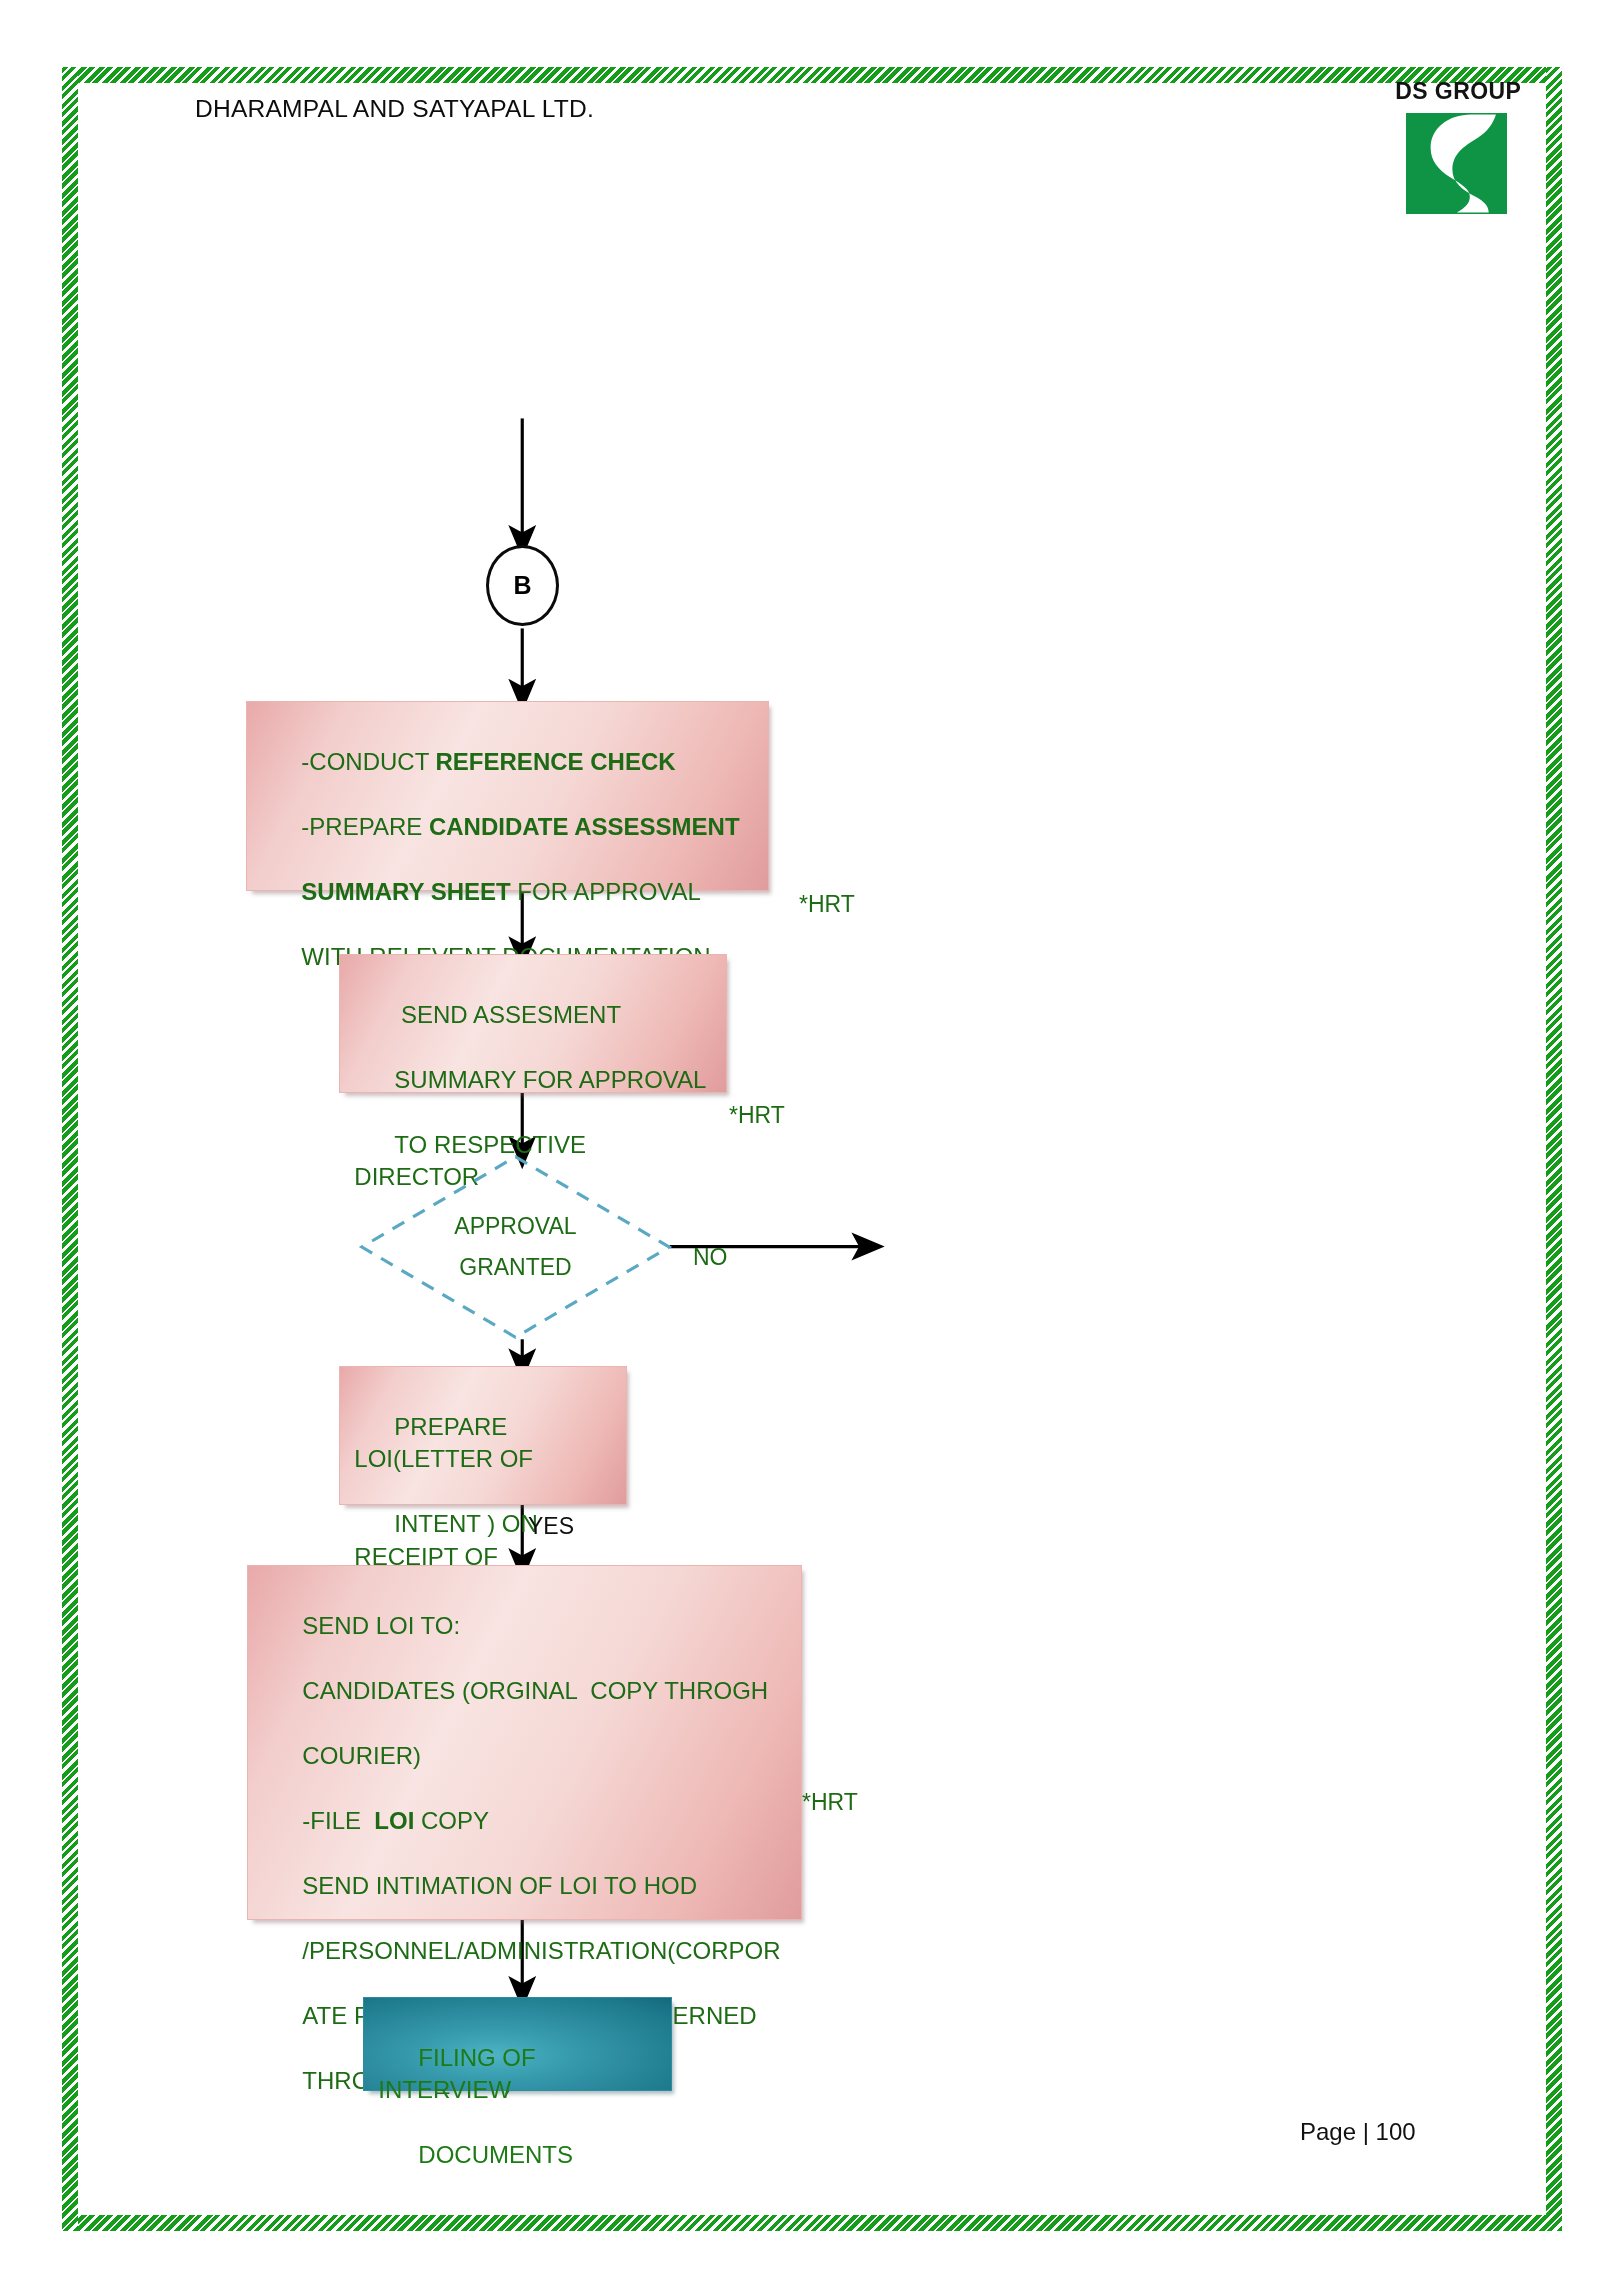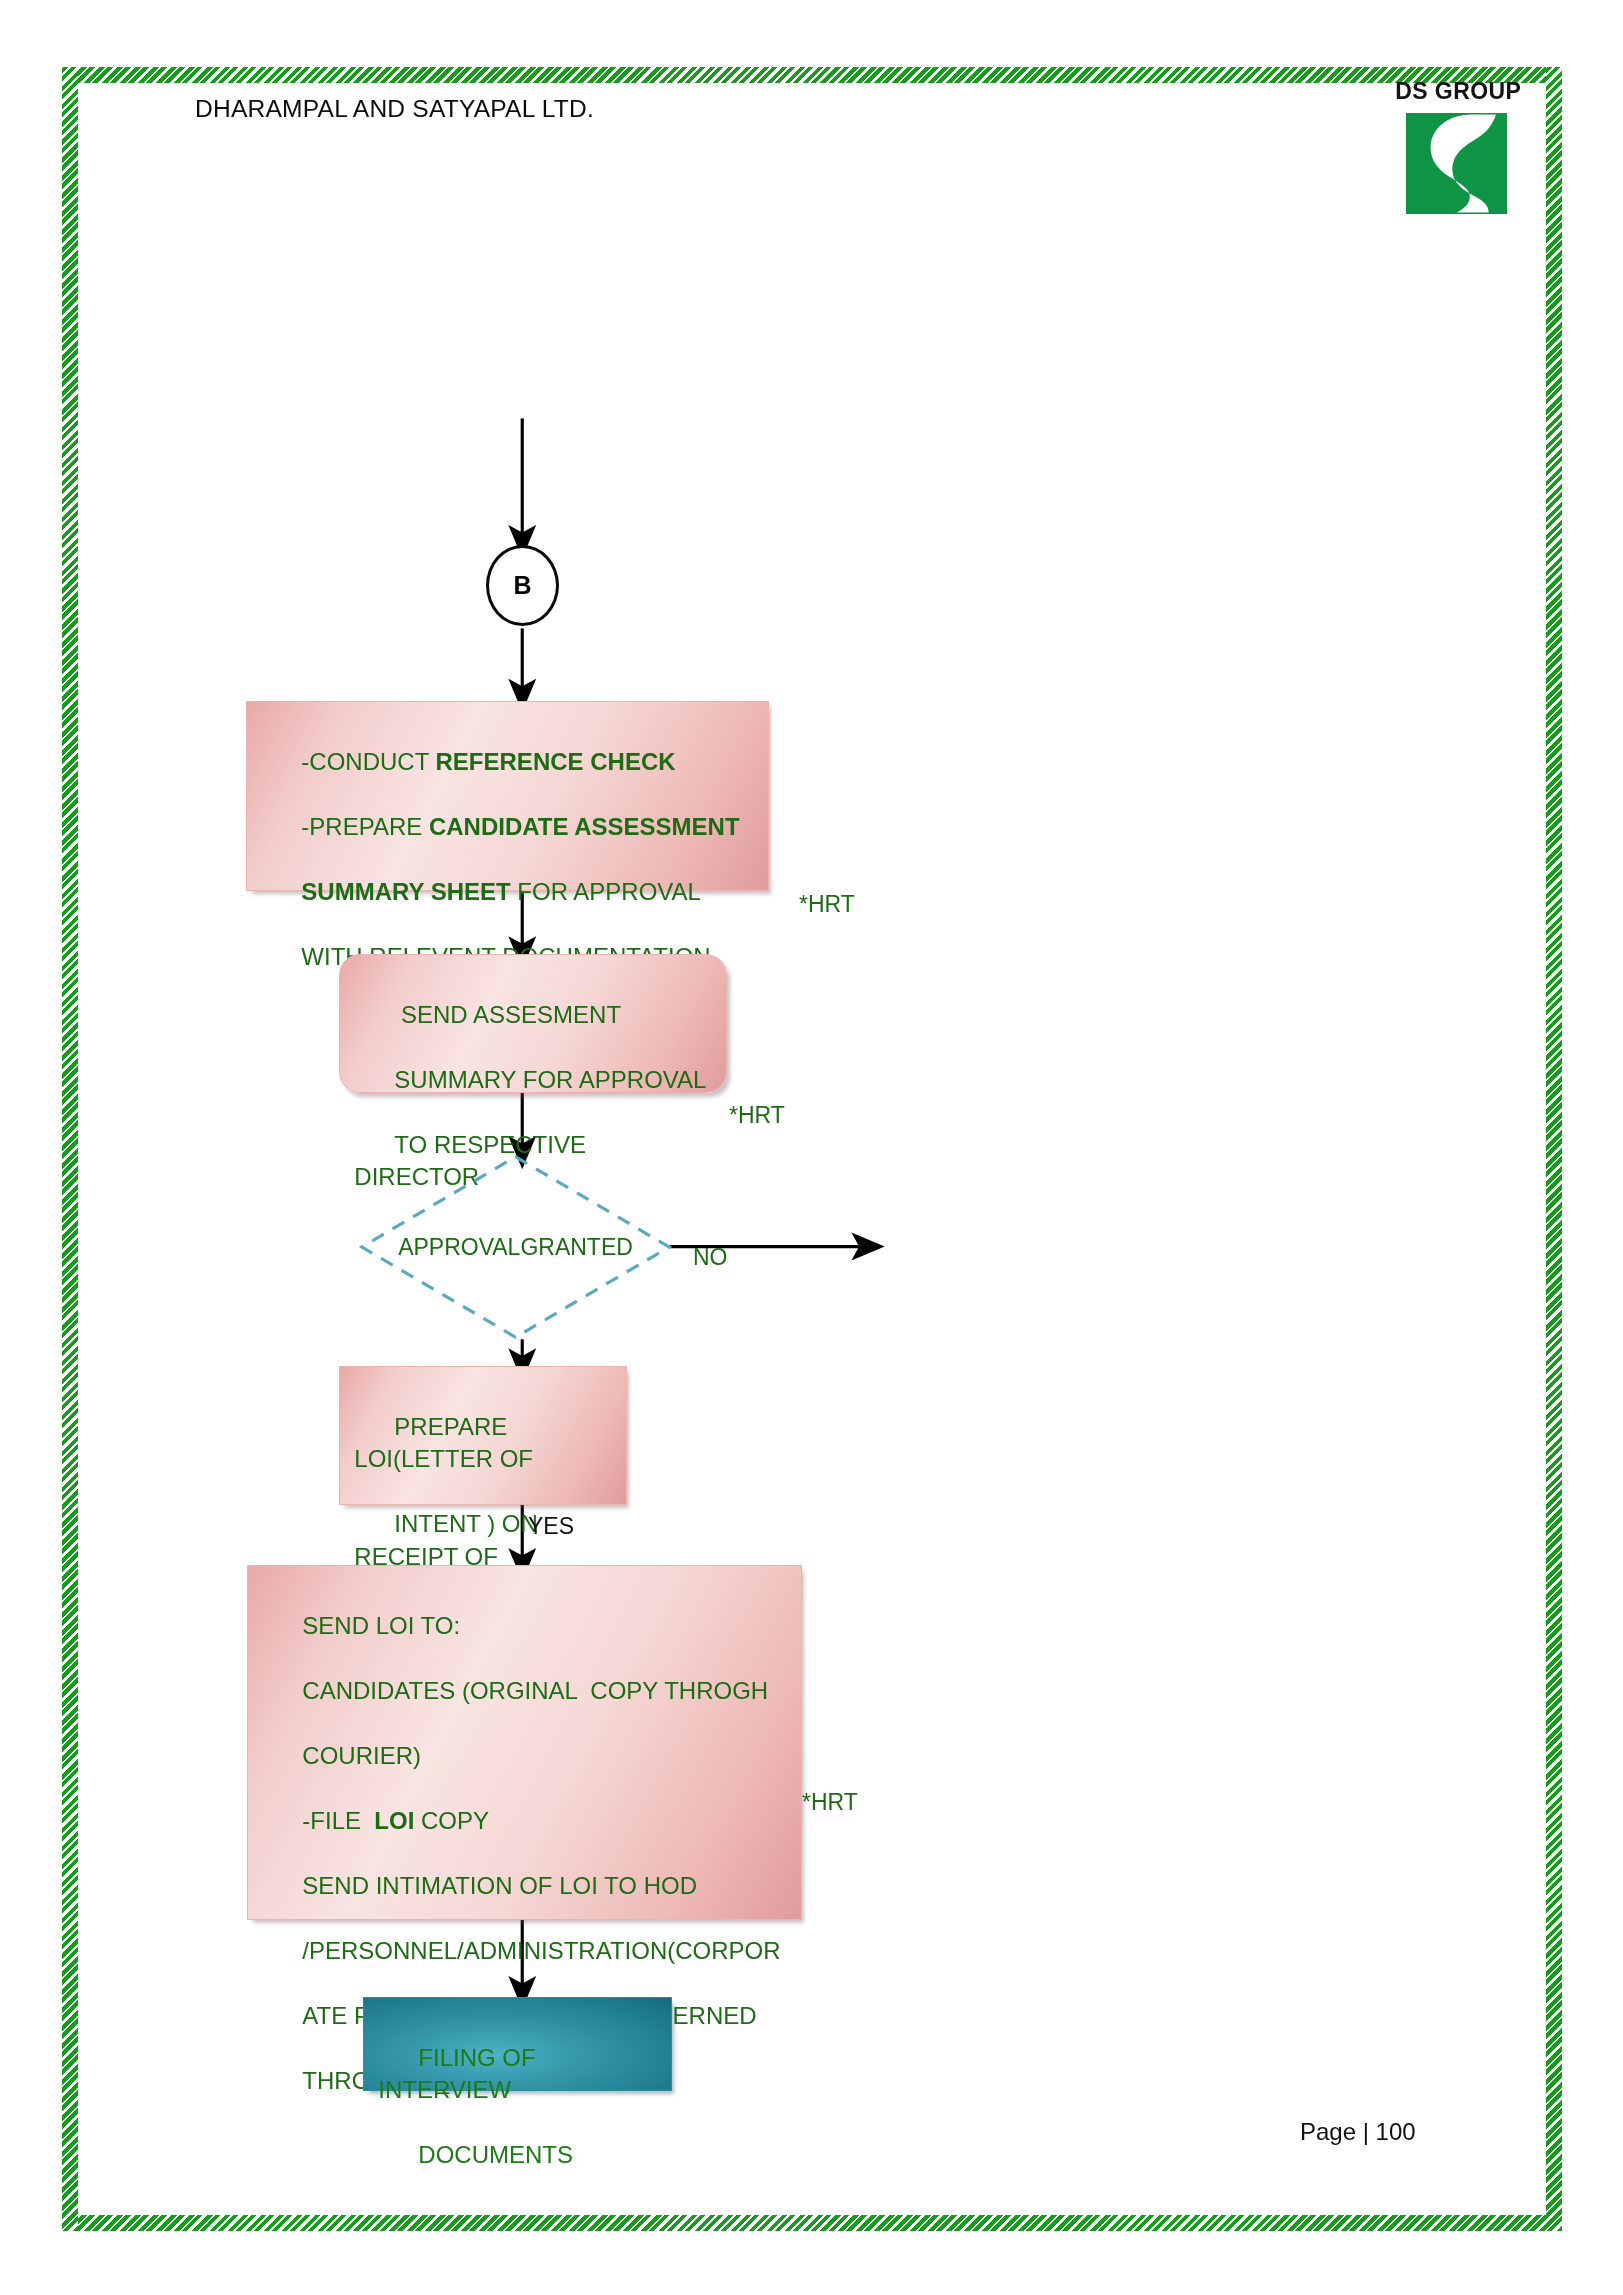--- a/index.html
+++ b/index.html
@@ -136,21 +136,21 @@
   
   .diamond-wrap { position: absolute; }
   .diamond-wrap svg { position: absolute; left: 0; top: 0; }
   .diamond-label {
     position: absolute;
     left: 0;
     top: 0;
     width: 100%;
     height: 100%;
     display: flex;
-    flex-direction: row;
+    flex-direction: column;
     align-items: center;
     justify-content: center;
     font-size: 23px;
     line-height: 41px;
     color: #1d6b14;
     text-align: center;
   }
 
   
   .edge-label {
@@ -244,21 +244,21 @@
 
   <div class="node pinkbox" style="left:246px; top:701px; width:523px; height:190px;">
     <div class="boxtext">
       <span>-CONDUCT </span><b>REFERENCE CHECK</b><br>
       <span>-PREPARE </span><b>CANDIDATE ASSESSMENT</b><br>
       <b>SUMMARY SHEET</b><span> FOR APPROVAL</span><br>
       <span>WITH RELEVENT DOCUMENTATION</span>
     </div>
   </div>
 
-  <div class="node pinkbox" style="left:339px; top:954px; width:388px; height:139px;border-radius:21px;">
+  <div class="node pinkbox" style="left:339px; top:954px; width:388px; height:139px;">
     <div class="boxtext">
       <span> SEND ASSESMENT</span><br>
       <span>SUMMARY FOR APPROVAL</span><br>
       <span>TO RESPECTIVE DIRECTOR</span>
     </div>
   </div>
 
   <div class="diamond-wrap" style="left:357px; top:1152px; width:317px; height:190px;">
     <svg width="317" height="190" viewBox="0 0 400 240">
       <polygon points="200,6 394,120 200,234 6,120" fill="none" stroke="#5ba8c4" stroke-width="4" stroke-dasharray="17 13" stroke-linecap="butt"></polygon>

